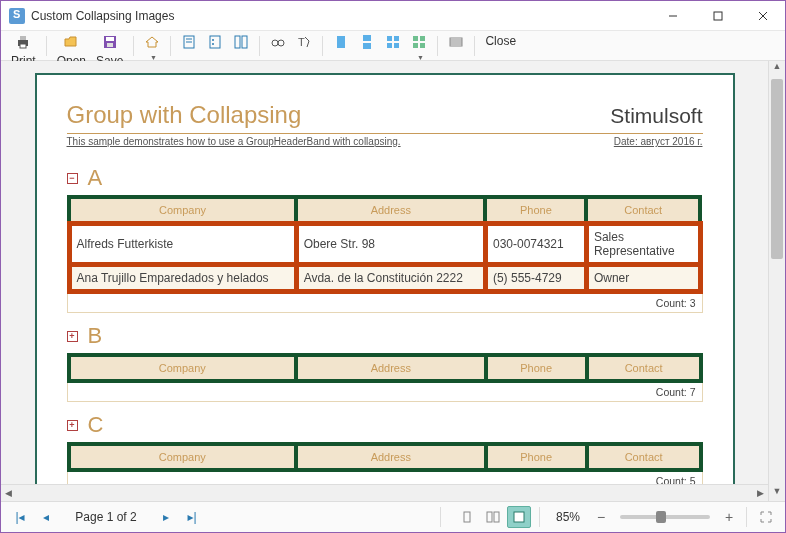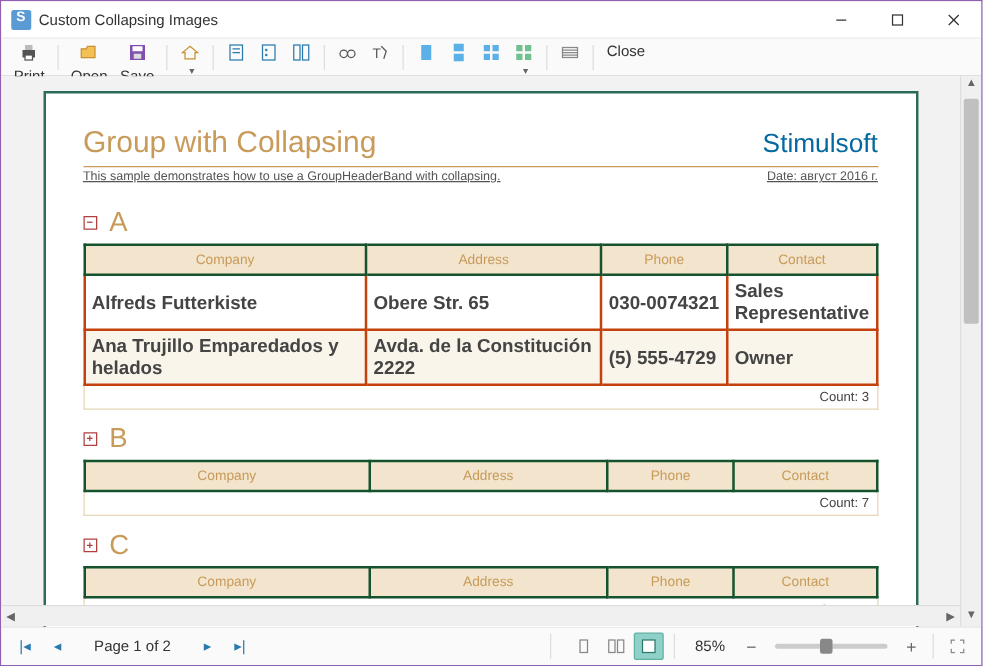--- a/index.html
+++ b/index.html
@@ -21,30 +21,30 @@
 .vscroll { width: 17px; background: #f0f0f0; border-left: 1px solid #ddd; position: relative; }
 .vscroll .thumb { position: absolute; left: 2px; right: 2px; top: 18px; height: 180px; background: #c0c0c0; border-radius: 2px; }
 .vscroll .arr { position: absolute; left: 0; right: 0; height: 15px; text-align: center; font-size: 9px; color: #666; cursor: pointer; }
 .vscroll .arr.up { top: 0; } .vscroll .arr.dn { bottom: 0; }
 .hscroll { position: absolute; left: 0; right: 17px; bottom: 0; height: 17px; background: #f0f0f0; border-top: 1px solid #ddd; }
 .hscroll .arr { position: absolute; top: 0; bottom: 0; width: 15px; text-align: center; font-size: 9px; color: #666; line-height: 17px; cursor: pointer; }
 .hscroll .arr.l { left: 0; } .hscroll .arr.r { right: 0; }
 .page { width: 700px; min-height: 410px; background: #fff; border: 2px solid #2a6b5a; padding: 26px 30px 10px 30px; margin: 0 auto; }
 .rpt-title-row { display: flex; justify-content: space-between; align-items: baseline; }
 .rpt-title { font-size: 24px; color: #c89b5a; font-weight: normal; }
-.rpt-brand { font-size: 21px; color: #0369a1; }
+.rpt-brand { font-size: 21px; color: #404040; }
 .rpt-hr { border: none; border-top: 1px solid #c89b5a; margin: 4px 0 2px 0; }
 .rpt-sub-row { display: flex; justify-content: space-between; font-size: 10px; color: #555; margin-bottom: 18px; text-decoration: underline; }
 .grp { margin-bottom: 10px; }
 .grp-head { display: flex; align-items: center; gap: 10px; margin-bottom: 4px; }
 .coll-btn { width: 11px; height: 11px; border: 1px solid #b04040; display: flex; align-items: center; justify-content: center; cursor: pointer; font-size: 9px; line-height: 1; color: #b04040; font-weight: bold; }
 .grp-letter { font-size: 22px; color: #c89b5a; }
 .grid { width: 100%; border-collapse: collapse; }
-.grid th { background: #f2e4cd; color: #c89b5a; font-weight: normal; font-size: 11px; padding: 5px 4px; border: 2px solid #14532d; text-align: center; }
-.grid td { font-size: 15px; color: #444; padding: 4px 5px; border: 2px solid #c2410c; font-weight: bold; }
+.grid th { background: #f2e4cd; color: #c89b5a; font-weight: normal; font-size: 11px; padding: 5px 4px; border: 4px solid #14532d; text-align: center; }
+.grid td { font-size: 12px; color: #444; padding: 4px 5px; border: 5px solid #c2410c; }
 .grid tr.alt td { background: #faf5ea; }
 .grp-foot { text-align: right; font-size: 10.5px; color: #444; border: 1px solid #e6d6b5; border-top: none; padding: 3px 6px; }
 .statusbar { height: 31px; border-top: 1px solid #ddd; background: #fafafa; display: flex; align-items: center; padding: 0 8px; gap: 4px; }
 .sbtn { width: 22px; height: 22px; display: flex; align-items: center; justify-content: center; cursor: pointer; color: #2a7ab0; font-size: 12px; }
 .page-ind { font-size: 12px; color: #333; padding: 0 10px; min-width: 90px; text-align: center; }
 .viewmodes { display: flex; gap: 2px; margin-left: 6px; }
 .vm { width: 24px; height: 22px; display: flex; align-items: center; justify-content: center; cursor: pointer; border: 1px solid transparent; border-radius: 2px; }
 .vm.active { background: #8fd0c8; border-color: #5fb0a0; }
 .zoom-lbl { font-size: 12px; color: #333; padding: 0 8px; }
 .slider { width: 90px; height: 4px; background: #ccc; position: relative; border-radius: 2px; margin: 0 6px; cursor: pointer; }
@@ -245,21 +245,21 @@
                 <tr>
         <th>Company</th>
         <th>Address</th>
         <th>Phone</th>
         <th>Contact</th>
       </tr>
               </thead>
       <tbody>
                 <tr class="">
       <td>Alfreds Futterkiste</td>
-      <td>Obere Str. 65</td>
+      <td>Obere Str. 98</td>
       <td>030-0074321</td>
       <td>Sales Representative</td>
                 </tr>
                 <tr class="alt">
       <td>Ana Trujillo Emparedados y helados</td>
       <td>Avda. de la Constitución 2222</td>
       <td>(5) 555-4729</td>
       <td>Owner</td>
                 </tr>
               </tbody>

